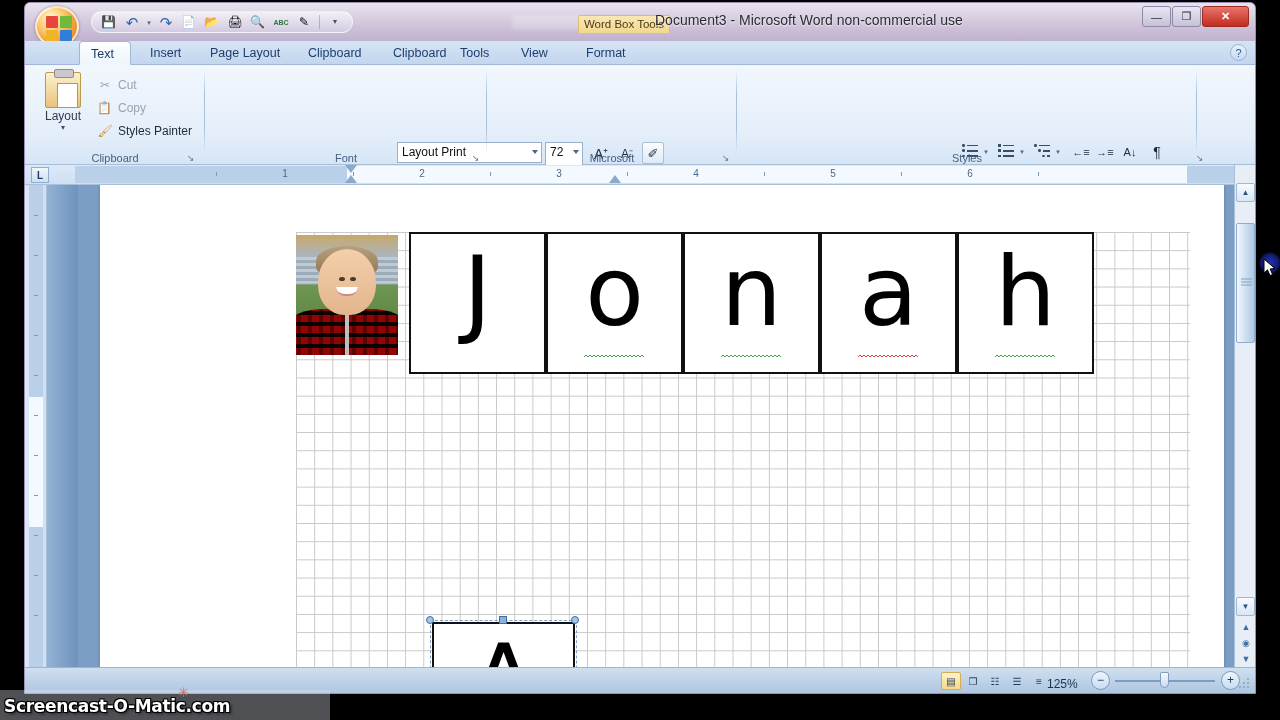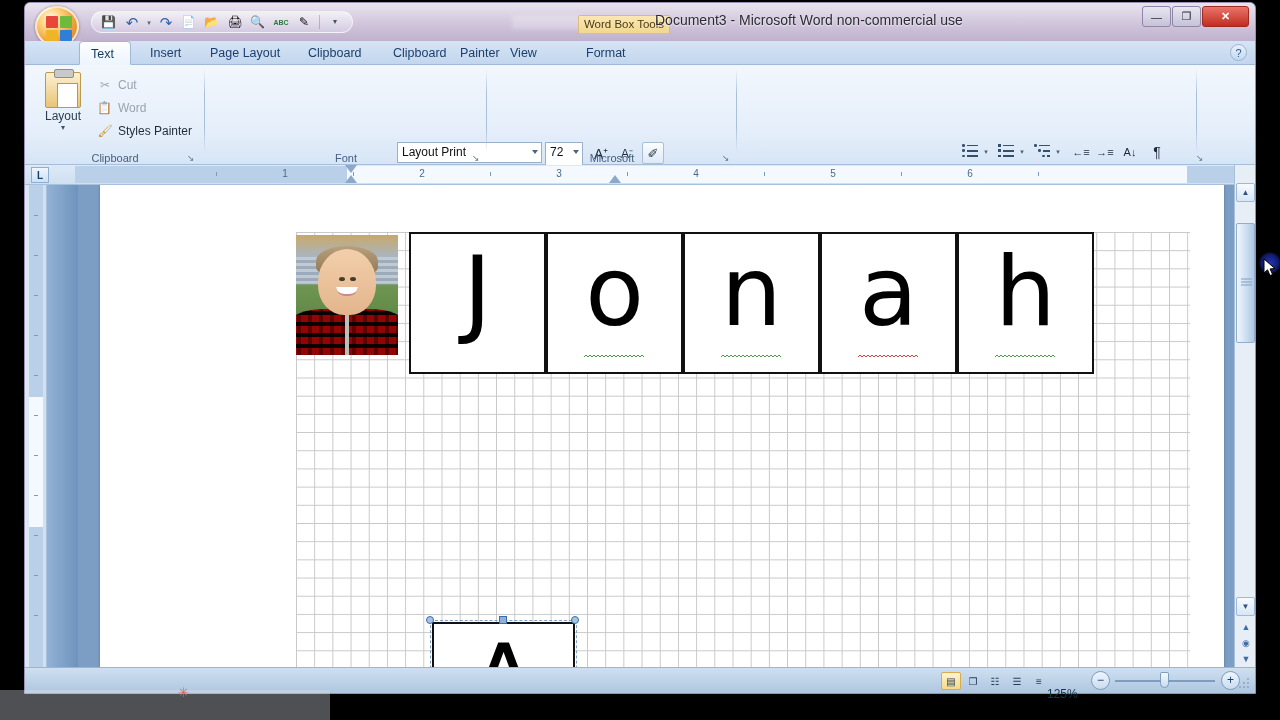--- a/index.html
+++ b/index.html
@@ -470,21 +470,21 @@
   }
   .view-btns { position: absolute; left: 916px; top: 4px; display: flex; gap: 2px; }
   .vbtn {
     width: 20px; height: 18px;
     display:flex; align-items:center; justify-content:center;
     font-size: 10px; color: #1f3d5c;
     border: 1px solid transparent; border-radius: 2px;
   }
   .vbtn.on { background: linear-gradient(180deg,#fff3cf,#f6d987); border-color:#d7ab4e; }
   .zoom-pct {
-    position: absolute; left: 1022px; top: 19px;
+    position: absolute; left: 1022px; top: 9px;
     font-size: 12px; color: #15354f;
   }
   .zoom-out, .zoom-in {
     position: absolute; top: 3px;
     width: 19px; height: 19px; border-radius: 50%;
     border: 1px solid #7e9cbd;
     background: linear-gradient(180deg,#eef5fd,#c9dcef);
     font-size: 12px; color: #1d4068; text-align: center; line-height: 17px;
   }
   .zoom-out { left: 1066px; }
@@ -570,41 +570,41 @@
         <div class="wb close">✕</div>
       </div>
     </div>
 
     <div class="tabstrip">
       <div class="tab active" style="left:54px;width:52px">Text</div>
       <div class="tab" style="left:114px">Insert</div>
       <div class="tab" style="left:174px">Page Layout</div>
       <div class="tab" style="left:272px">Clipboard</div>
       <div class="tab" style="left:357px">Clipboard</div>
-      <div class="tab" style="left:424px">Painter</div>
-      <div class="tab" style="left:474px">View</div>
+      <div class="tab" style="left:424px">Tools</div>
+      <div class="tab" style="left:485px">View</div>
       <div class="tab" style="left:550px">Format</div>
       <div class="help-q">?</div>
     </div>
 
     <div class="ribbon">
 
       <div class="grp" style="left:0;width:180px">
         <div class="paste-btn">
           <div class="paste-ico"></div>
           <div class="paste-lbl">Layout</div>
           <div class="paste-caret">▾</div>
         </div>
         <div class="clip-item" style="top:10px">
           <span class="ci-ico">✂</span>
           <span>Cut</span>
         </div>
         <div class="clip-item" style="top:33px">
           <span class="ci-ico">📋</span>
-          <span>Word</span>
+          <span>Copy</span>
         </div>
         <div class="clip-item enabled" style="top:56px">
           <span class="ci-ico" style="color:#c9902f">🖌</span>
           <span>Styles Painter</span>
         </div>
         <div class="grp-label">Clipboard</div>
         <div class="dlg" style="left:160px">↘</div>
         <div class="grp-div" style="left:179px"></div>
       </div>
 
@@ -737,20 +737,21 @@
         <div class="pbtn" style="left:652px;top:108px;width:24px;font-size:13px">⊞</div>
         <div class="pbtn" style="left:675px;top:108px;width:10px;font-size:7px;color:#49667f">▾</div>
 
         <div class="grp-label">Microsoft</div>
         <div class="dlg" style="left:233px">↘</div>
         <div class="grp-div" style="left:249px"></div>
       </div>
 
       <div class="grp" style="left:712px;width:460px">
 
+        <div class="grp-label">Styles</div>
         <div class="dlg" style="left:457px">↘</div>
         <div class="grp-div" style="left:459px"></div>
       </div>
 
       <div class="grp" style="left:1172px;width:60px">
         
         
         
         
       </div>
@@ -922,13 +923,14 @@
         <i style="left:0;top:8px"></i>
           <i style="left:4px;top:8px"></i>
           <i style="left:8px;top:8px"></i>
       </div>
     </div>
 
   </div>
 
   <div class="wm-bar"></div>
   <div class="wm-star">✳</div>
+  <div class="watermark">Screencast-O-Matic.com</div>
 </div>
 
 </body></html>

